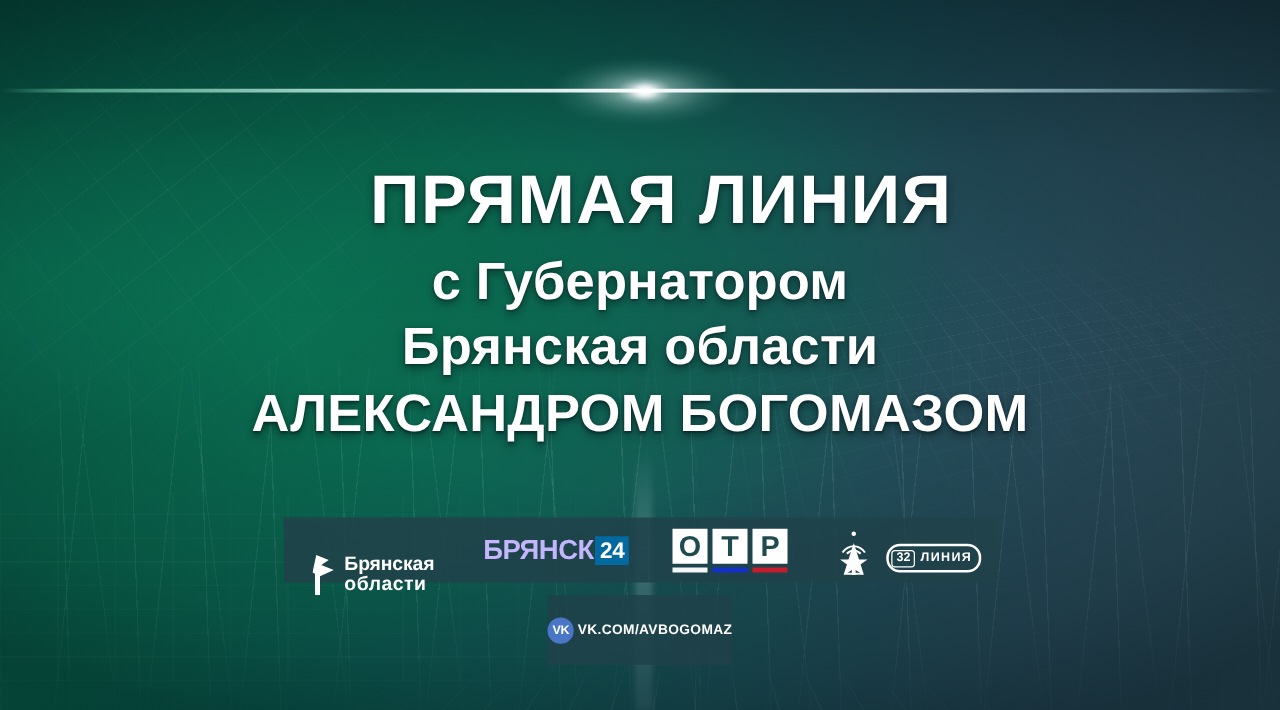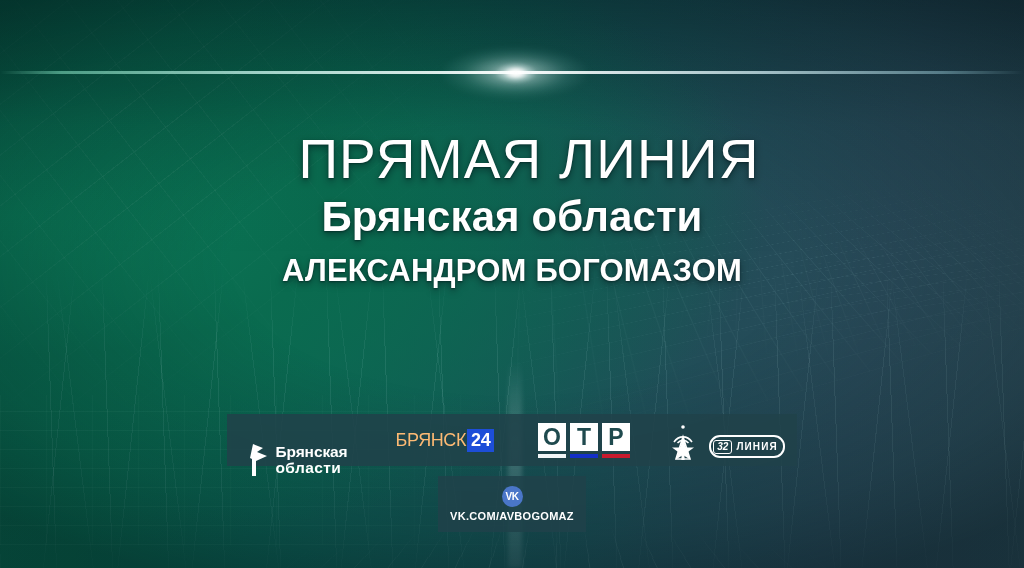--- a/index.html
+++ b/index.html
@@ -180,37 +180,37 @@
     position: absolute;
     left: 0; right: 0;
     top: 128px;
     text-align: center;
     color: #ffffff;
     pointer-events: none;
     text-shadow: 0 3px 7px rgba(0,22,26,0.55), 0 1px 2px rgba(0,18,22,0.5);
   }
   .hl-1 {
     font-size: 55px;
-    font-weight: 400;
+    font-weight: 700;
     letter-spacing: 1.2px;
     line-height: 62px;
     white-space: nowrap;
     padding-left: 34px;
   }
   .hl-2, .hl-3 {
     font-size: 42px;
     font-weight: 600;
     letter-spacing: 0.1px;
     line-height: 50px;
     white-space: nowrap;
   }
   .hl-2 { margin-top: 10px; }
   .hl-3 { margin-top: 2px; }
   .hl-4 {
-    font-size: 31px;
+    font-size: 42px;
     font-weight: 700;
     letter-spacing: 0.2px;
     line-height: 50px;
     margin-top: 4px;
     white-space: nowrap;
   }
 
   
   .logo-strip {
     position: absolute;
@@ -251,27 +251,27 @@
   }
   .gub-text span:last-child { letter-spacing: 0.4px; }
 
   
   .br24 {
     display: flex;
     align-items: center;
     gap: 1px;
   }
   .br24-word {
-    color: #fdba74;
-    font-weight: 400;
-    font-size: 18px;
+    color: #c4b5fd;
+    font-weight: 700;
+    font-size: 22px;
     letter-spacing: -0.4px;
   }
   .br24-badge {
-    background: #1d4ed8;
+    background: #0369a1;
     color: #ffffff;
     font-weight: 800;
     font-size: 18px;
     padding: 2px 4px 3px 4px;
     line-height: 18px;
     letter-spacing: -0.3px;
   }
 
   
   .otp { display: flex; gap: 4px; align-items: flex-start; }
@@ -304,21 +304,20 @@
     margin-bottom: 4px;
   }
   .pill-num {
     border: 1.5px solid #ffffff;
     border-radius: 3px;
     color: #ffffff;
     font-size: 10px;
     font-weight: 700;
     padding: 0 3px;
     line-height: 12px;
-    font-style: italic;
   }
   .pill-word {
     color: #ffffff;
     font-size: 10px;
     font-weight: 700;
     letter-spacing: 1.1px;
   }
 
   
   .vk-panel {
@@ -326,21 +325,21 @@
     left: 0; right: 0;
     top: 476px;
     display: flex;
     justify-content: center;
   }
   .vk-inner {
     background: rgba(32,66,74,0.85);
     width: 148px;
     height: 56px;
     display: flex;
-    flex-direction: column;
+    flex-direction: row;
     align-items: center;
     justify-content: center;
     gap: 3px;
   }
   .vk-circle {
     width: 21px; height: 21px;
     border-radius: 50%;
     background: #4a76c8;
     color: #ffffff;
     font-size: 10px;
@@ -372,20 +371,21 @@
   <div class="shaft"></div>
   <div class="bg-dark-top"></div>
   <div class="bg-vignette"></div>
 
   <div class="flare-glow"></div>
   <div class="flare-line"></div>
   <div class="flare-core"></div>
 
   <div class="headline">
     <div class="hl-1">ПРЯМАЯ ЛИНИЯ</div>
+    <div class="hl-2">с Губернатором</div>
     <div class="hl-3">Брянская области</div>
     <div class="hl-4">АЛЕКСАНДРОМ БОГОМАЗОМ</div>
   </div>
 
   <div class="logo-strip">
 
     <div class="logo-panel p-gub">
       <div class="gub">
         <svg width="18" height="34" viewBox="0 0 18 34">
           <path d="M3 1 L13 5 L7 9 L17 13 L6 18 L6 33 L2 33 L2 16 L0 15 Z" fill="#ffffff"></path>

